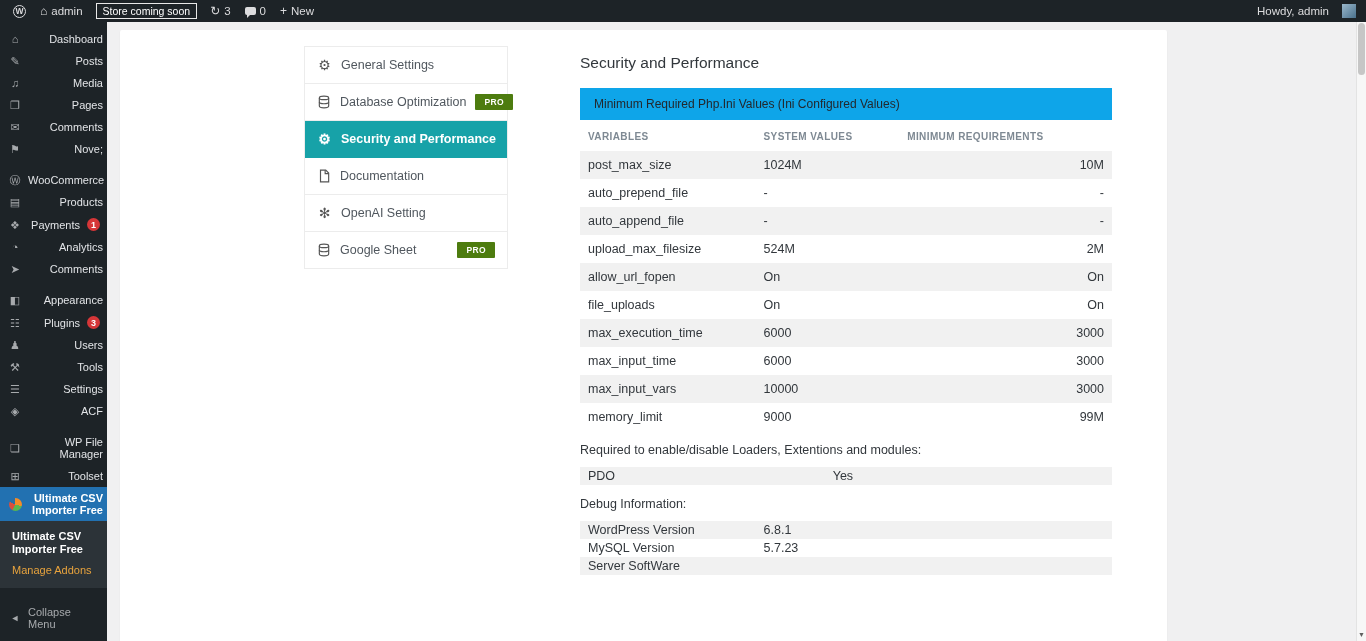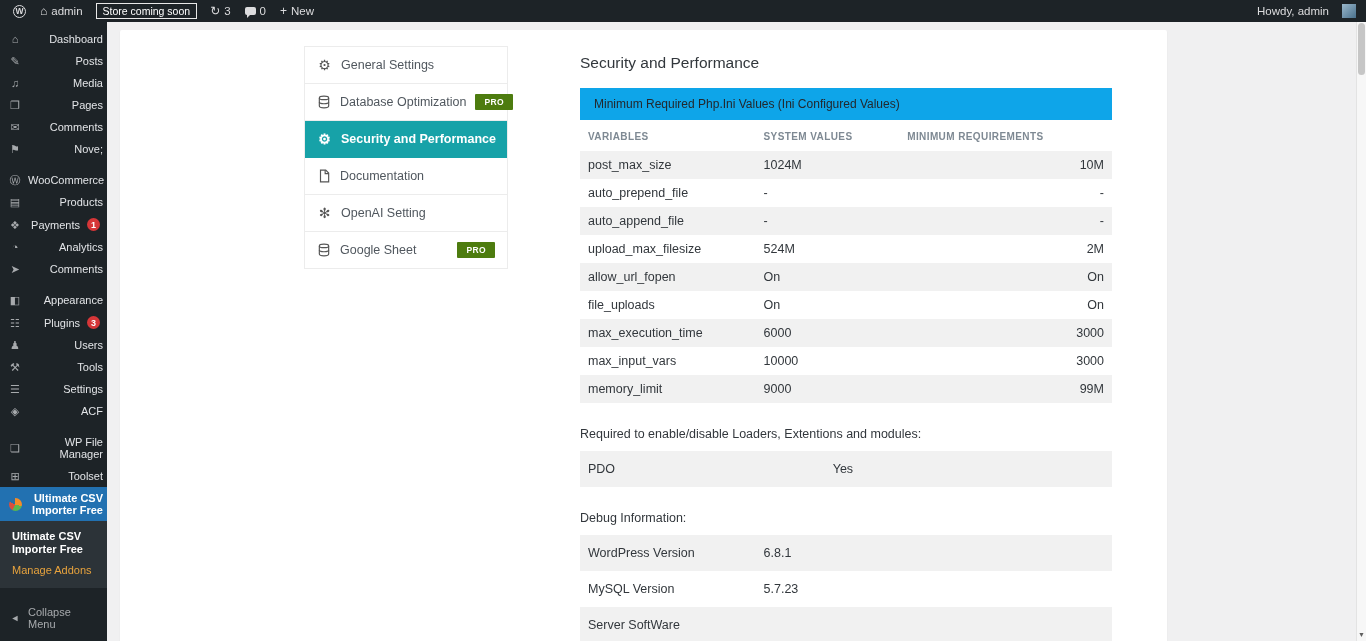--- a/index.html
+++ b/index.html
@@ -81,22 +81,22 @@
 
   table { width:100%; border-collapse:collapse; font-size:12.5px; color:#32373c; }
   .ini-table th { text-align:left; font-size:10px; font-weight:bold; color:#7e8993; letter-spacing:.4px; padding:11px 8px 9px; }
   .ini-table th:nth-child(1) { width:33%; }
   .ini-table th:nth-child(2) { width:27%; }
   .ini-table th:nth-child(3) { width:40%; }
   .ini-table td { padding:7px 8px; }
   .ini-table td:nth-child(3) { text-align:right; }
   .ini-table tbody tr:nth-child(odd) { background:#f1f1f1; }
 
-  .note { font-size:12.5px; color:#32373c; margin:24px 0 10px; }
-  .kv-table td { padding:11px 8px; }
+  .note { font-size:12.5px; color:#32373c; margin:12px 0 10px; }
+  .kv-table td { padding:2px 8px; }
   .kv-table tbody tr:nth-child(odd) { background:#f1f1f1; }
   .kv-table.loaders td:first-child { width:46%; }
   .kv-table.debug td:first-child { width:33%; }
 
   
   .scrollbar { position:absolute; top:22px; right:0; width:10px; height:619px; background:#f7f7f7; border-left:1px solid #e3e3e3; z-index:25; }
   .scroll-thumb { position:absolute; top:1px; left:1px; width:7px; height:52px; background:#c6c6c6; border-radius:4px; cursor:pointer; }
   .scroll-down { position:absolute; bottom:0; left:0; width:100%; height:13px; font-size:7px; color:#606060; text-align:center; line-height:13px; cursor:pointer; }
 </style>
 </head>
@@ -312,20 +312,25 @@
               <td>file_uploads</td>
               <td>On</td>
               <td>On</td>
             </tr>
             <tr>
               <td>max_execution_time</td>
               <td>6000</td>
               <td>3000</td>
             </tr>
             <tr>
+              <td>max_input_time</td>
+              <td>6000</td>
+              <td>3000</td>
+            </tr>
+            <tr>
               <td>max_input_vars</td>
               <td>10000</td>
               <td>3000</td>
             </tr>
             <tr>
               <td>memory_limit</td>
               <td>9000</td>
               <td>99M</td>
             </tr>
           </tbody>

